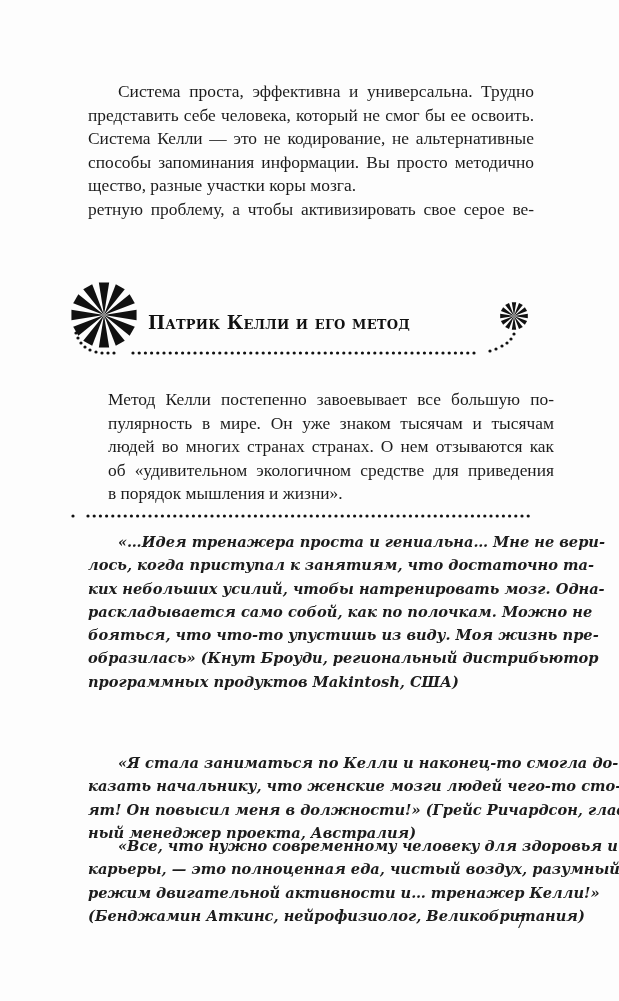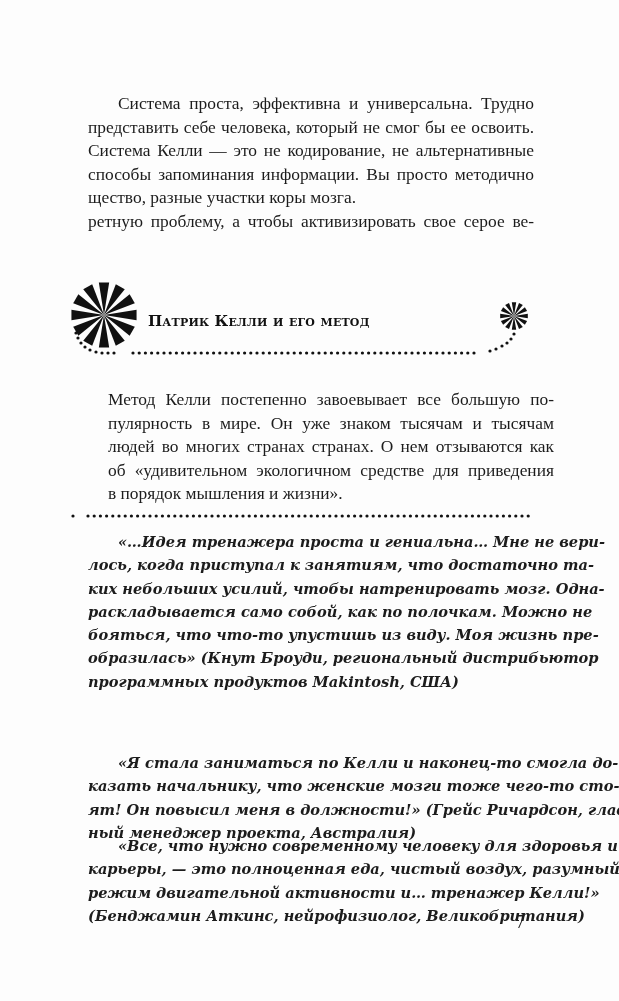--- a/index.html
+++ b/index.html
@@ -32,40 +32,40 @@
       font-style: italic;
       font-size: 14.6px;
       line-height: 23.3px;
       font-weight: bold;
     }
     .heading {
       position: absolute;
       left: 148px; top: 312px;
       font-family: "DejaVu Serif", serif;
       font-weight: bold;
-      font-size: 15px;
+      font-size: 18px;
       letter-spacing: 0.2px;
       color: #111;
       font-variant: small-caps;
     }
     .deco { position: absolute; }
     .page-number {
       position: absolute;
       left: 516px; top: 912px;
       font-family: "Liberation Serif", serif;
       font-size: 18px;
       color: #1c1c1c;
     }
   </style>
 </head>
 <body>
 
 <div class="page">
 
-  <div class="para" id="intro" style="top:92px;">
+  <div class="para" id="intro" style="top:80px;">
       <span class="line" style="padding-left: 30px;">Система проста, эффективна и универсальна. Трудно</span>
       <span class="line">представить себе человека, который не смог бы ее освоить.</span>
       <span class="line">Система Келли — это не кодирование, не альтернативные</span>
       <span class="line">способы запоминания информации. Вы просто методично</span>
       <span class="line last">щество, разные участки коры мозга.</span>
       <span class="line">ретную проблему, а чтобы активизировать свое серое ве-</span>
     </div>
 
   <svg class="deco" width="619" height="100" style="left:0; top:280px;" viewBox="0 0 619 100">
     <g id="big-sun" transform="translate(104,35)">
@@ -263,21 +263,21 @@
       <span class="line" style="padding-left: 30px;">«…Идея тренажера проста и гениальна… Мне не вери-</span>
       <span class="line">лось, когда приступал к занятиям, что достаточно та-</span>
       <span class="line">ких небольших усилий, чтобы натренировать мозг. Одна-</span>
       <span class="line">раскладывается само собой, как по полочкам. Можно не</span>
       <span class="line">бояться, что что-то упустишь из виду. Моя жизнь пре-</span>
       <span class="line">образилась» (Кнут Броуди, региональный дистрибьютор</span>
       <span class="line last">программных продуктов Makintosh, США)</span>
     </div>
   <div class="quote" id="q1" style="top:751px;">
       <span class="line" style="padding-left: 30px;">«Я стала заниматься по Келли и наконец-то смогла до-</span>
-      <span class="line">казать начальнику, что женские мозги тоже чего-то сто-</span>
+      <span class="line">казать начальнику, что женские мозги людей чего-то сто-</span>
       <span class="line">ят! Он повысил меня в должности!» (Грейс Ричардсон, глав-</span>
       <span class="line last">ный менеджер проекта, Австралия)</span>
     </div>
   <div class="quote" id="q2" style="top: 834px;">
       <span class="line" style="padding-left: 30px;">«Все, что нужно современному человеку для здоровья и</span>
       <span class="line">карьеры, — это полноценная еда, чистый воздух, разумный</span>
       <span class="line">режим двигательной активности и… тренажер Келли!»</span>
       <span class="line last">(Бенджамин Аткинс, нейрофизиолог, Великобритания)</span>
     </div>
 

